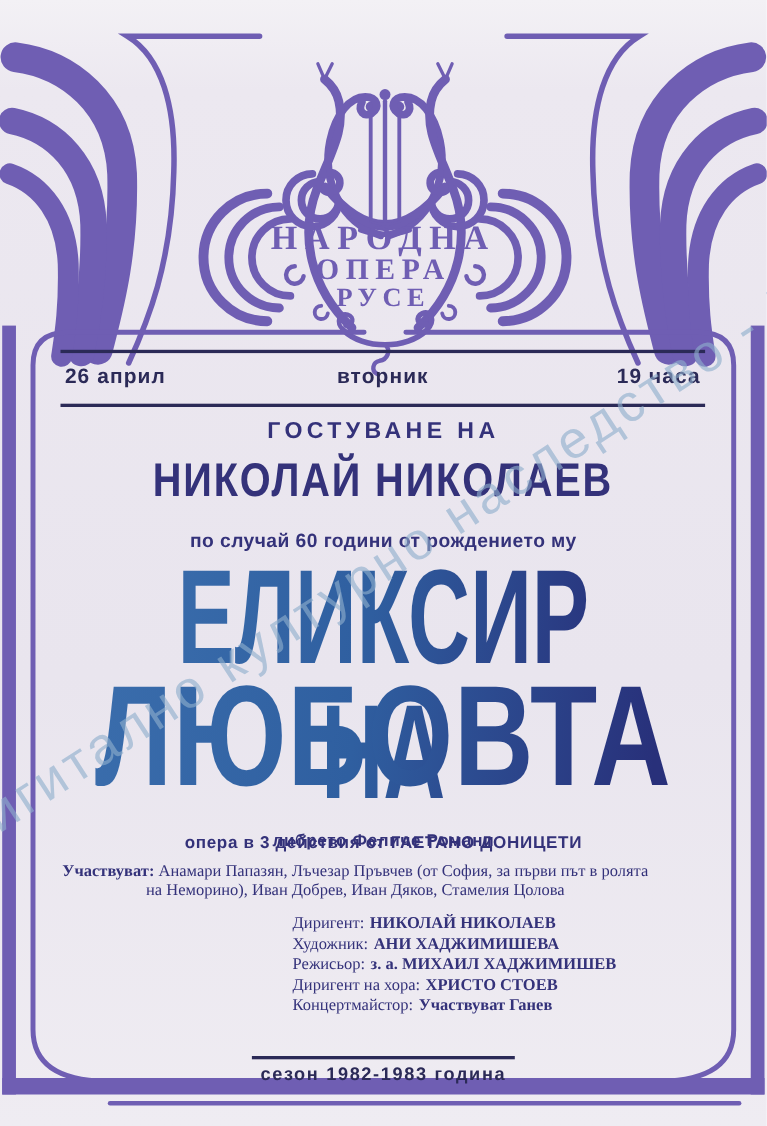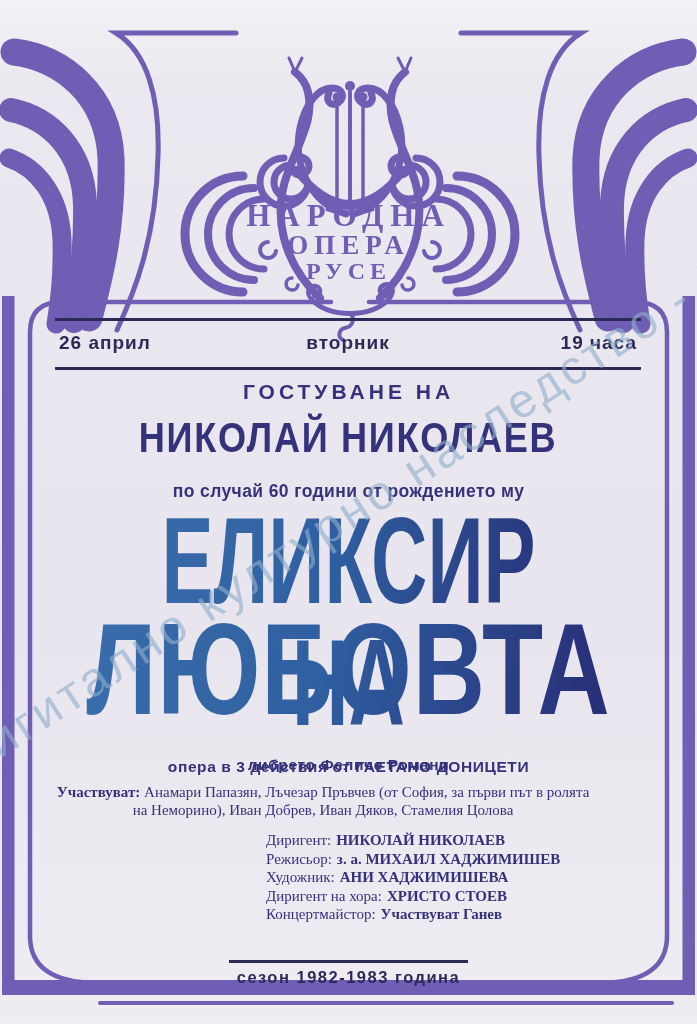--- a/index.html
+++ b/index.html
@@ -173,22 +173,22 @@
   <div class="line subtitle">опера в 3 действия от ГАЕТАНО ДОНИЦЕТИ</div>
   <div class="line libretto">либрето Феличе Романи</div>
 
   <div class="cast">
     <div><span class="cast-label">Участвуват:</span> <span>Анамари Папазян, Лъчезар Пръвчев (от София, за първи път в ролята</span></div>
     <div>на Неморино), Иван Добрев, Иван Дяков, Стамелия Цолова</div>
   </div>
 
   <div class="credits">
     <div class="credit-row"><span>Диригент:</span><span class="cv">НИКОЛАЙ НИКОЛАЕВ</span></div>
+    <div class="credit-row"><span>Художник:</span><span class="cv">АНИ ХАДЖИМИШЕВА</span></div>
     <div class="credit-row"><span>Режисьор:</span><span class="cv">з. а. МИХАИЛ ХАДЖИМИШЕВ</span></div>
-    <div class="credit-row"><span>Художник:</span><span class="cv">АНИ ХАДЖИМИШЕВА</span></div>
     <div class="credit-row"><span>Диригент на хора:</span><span class="cv">ХРИСТО СТОЕВ</span></div>
     <div class="credit-row"><span>Концертмайстор:</span><span class="cv">Участвуват Ганев</span></div>
   </div>
 
   <div class="line season">
     <span class="cond">сезон 1982-1983 година</span>
   </div>
 
   <div class="watermark">Дигитално културно наследство - Русе</div>
 

